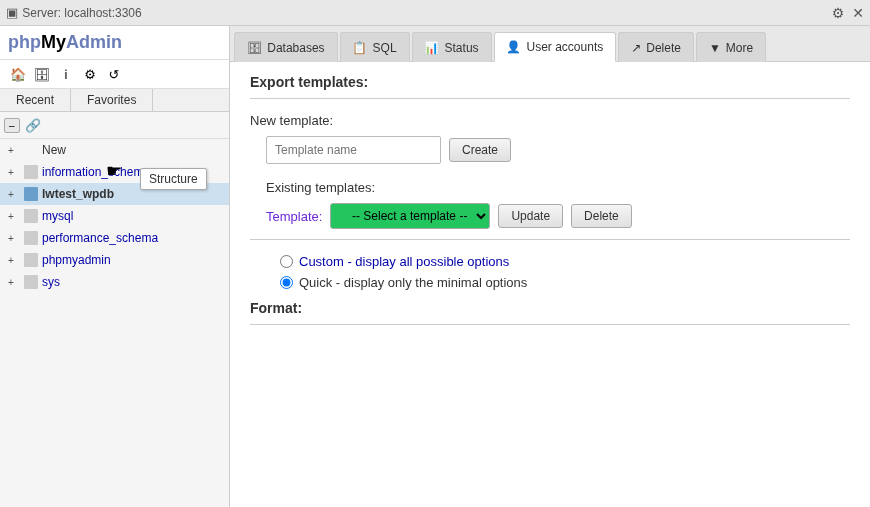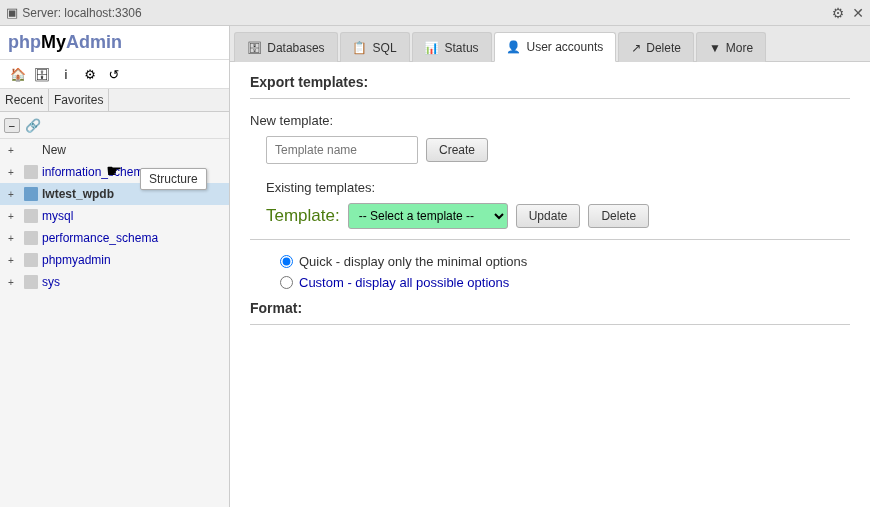--- a/index.html
+++ b/index.html
@@ -55,21 +55,21 @@
     }
     .sidebar-icon { width: 20px; height: 20px; display: inline-flex; align-items: center; justify-content: center; cursor: pointer; }
 
     .sidebar-tabs {
       display: flex;
       gap: 0;
       border-bottom: 1px solid #ccc;
       background: #f0f0f0;
     }
     .sidebar-tab {
-      padding: 4px 5px;
+      padding: 4px 16px;
       font-size: 12px;
       cursor: pointer;
       border-right: 1px solid #ccc;
       color: #333;
     }
 
     .sidebar-controls {
       display: flex;
       gap: 4px;
       padding: 3px 4px;
@@ -207,21 +207,21 @@
       gap: 8px;
       margin-bottom: 16px;
       padding-left: 16px;
     }
 
     .template-input {
       border: 1px solid #bbb;
       padding: 4px 8px;
       font-size: 12px;
       color: #aaa;
-      width: 152px;
+      width: 175px;
       height: 28px;
       border-radius: 2px;
       outline: none;
     }
 
     .btn {
       padding: 4px 12px;
       font-size: 12px;
       cursor: pointer;
       border-radius: 3px;
@@ -237,31 +237,32 @@
       padding-left: 16px;
       margin-bottom: 6px;
     }
 
     .template-row {
       display: flex;
       align-items: center;
       gap: 8px;
     }
 
-    .template-label { font-size: 17px; color: #4d7c0f; text-align: right; }
+    .template-label { font-size: 13px; color: #6d28d9; text-align: right; }
 
     .template-select {
       padding: 3px 6px;
       font-size: 12px;
       border: 1px solid #aaa;
       border-radius: 3px;
-      background: #86efac;
+      background: #22c55e;
       cursor: pointer;
       height: 26px;
       min-width: 160px;
+      text-align: right;
     }
 
     .export-method-section { margin-top: 10px; }
 
     .radio-row {
       display: flex;
       align-items: center;
       gap: 6px;
       margin-bottom: 6px;
       padding-left: 30px;
@@ -424,27 +425,27 @@
           </select>
           <button class="btn btn-update">Update</button>
           <button class="btn btn-delete">Delete</button>
         </div>
       </div>
 
       <div class="export-method-section">
         <hr class="section-hr">
 
         <div class="radio-row">
+          <input type="radio" name="export-method" id="custom" style="">
+          <label for="custom" class="radio-label">Custom - display all possible options</label>
+        </div>
+        <div class="radio-row">
           <input type="radio" name="export-method" id="quick" checked="" style="">
           <label for="quick" class="radio-label active-radio">Quick - display only the minimal options</label>
         </div>
-        <div class="radio-row">
-          <input type="radio" name="export-method" id="custom" style="">
-          <label for="custom" class="radio-label">Custom - display all possible options</label>
-        </div>
       </div>
 
       <div class="format-section">
         <div class="section-title">Format:</div>
         <hr class="section-hr">
       </div>
 
     </div>
   </div>
 </div>

